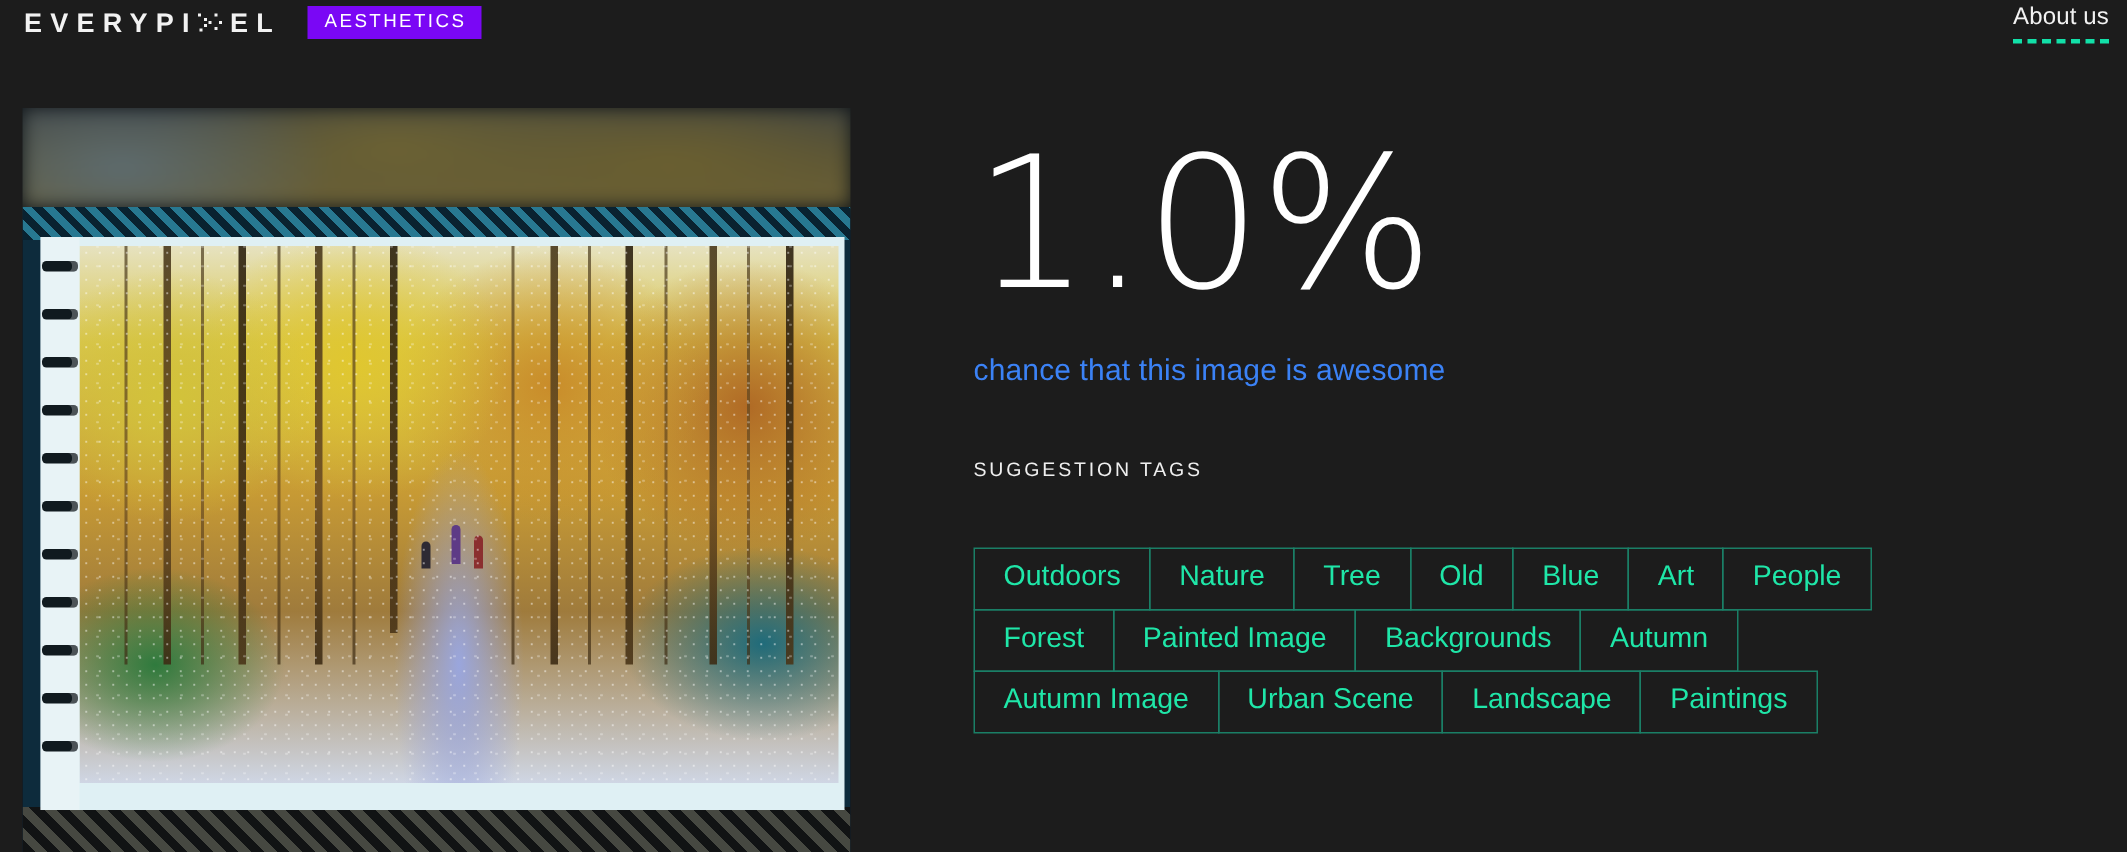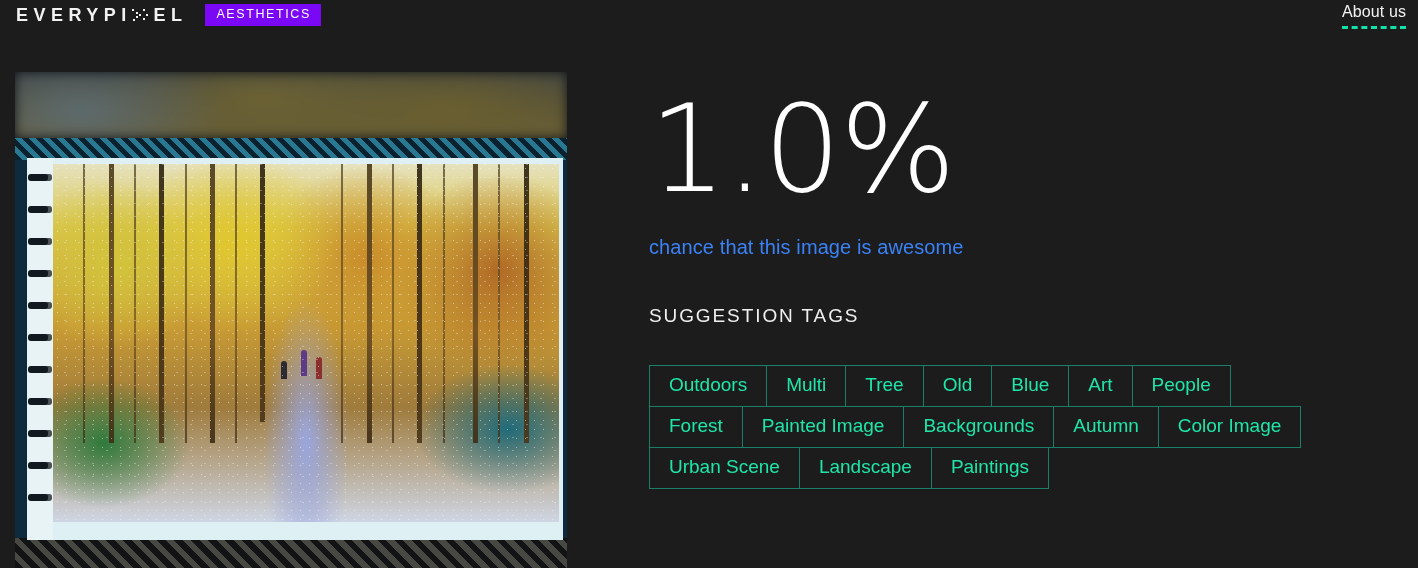--- a/index.html
+++ b/index.html
@@ -243,21 +243,21 @@
     font-size: 20px;
     line-height: 26px;
     color: #3b82f6;
     letter-spacing: 0.1px;
   }
 
   .tags-heading {
     position: absolute;
     left: 0;
     top: 305px;
-    font-size: 19px;
+    font-size: 13px;
     letter-spacing: 1.9px;
     color: #efefef;
   }
 
   .tags {
     position: absolute;
     left: 0;
     top: 337px;
     width: 660px;
     display: flex;
@@ -351,28 +351,28 @@
 </div>
 
 <div class="panel">
   <div class="score">1.0%</div>
   <div class="score-caption">chance that this image is awesome</div>
 
   <div class="tags-heading">SUGGESTION TAGS</div>
 
   <div class="tags">
     <div class="tag">Outdoors</div>
-    <div class="tag">Multi</div>
+    <div class="tag">Nature</div>
     <div class="tag">Tree</div>
     <div class="tag">Old</div>
     <div class="tag">Blue</div>
     <div class="tag">Art</div>
     <div class="tag">People</div>
     <div class="tag">Forest</div>
     <div class="tag">Painted Image</div>
     <div class="tag">Backgrounds</div>
     <div class="tag">Autumn</div>
-    <div class="tag">Color Image</div>
+    <div class="tag">Autumn Image</div>
     <div class="tag">Urban Scene</div>
     <div class="tag">Landscape</div>
     <div class="tag">Paintings</div>
   </div>
 </div>
 
 </body></html>

